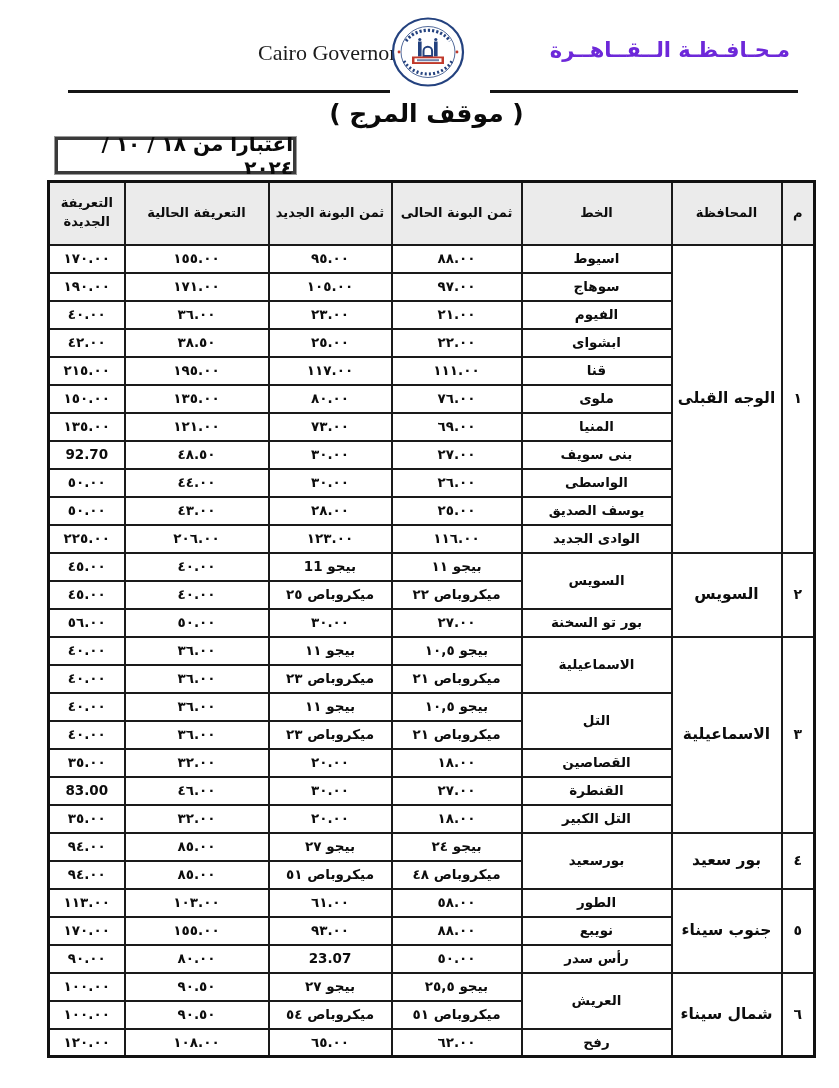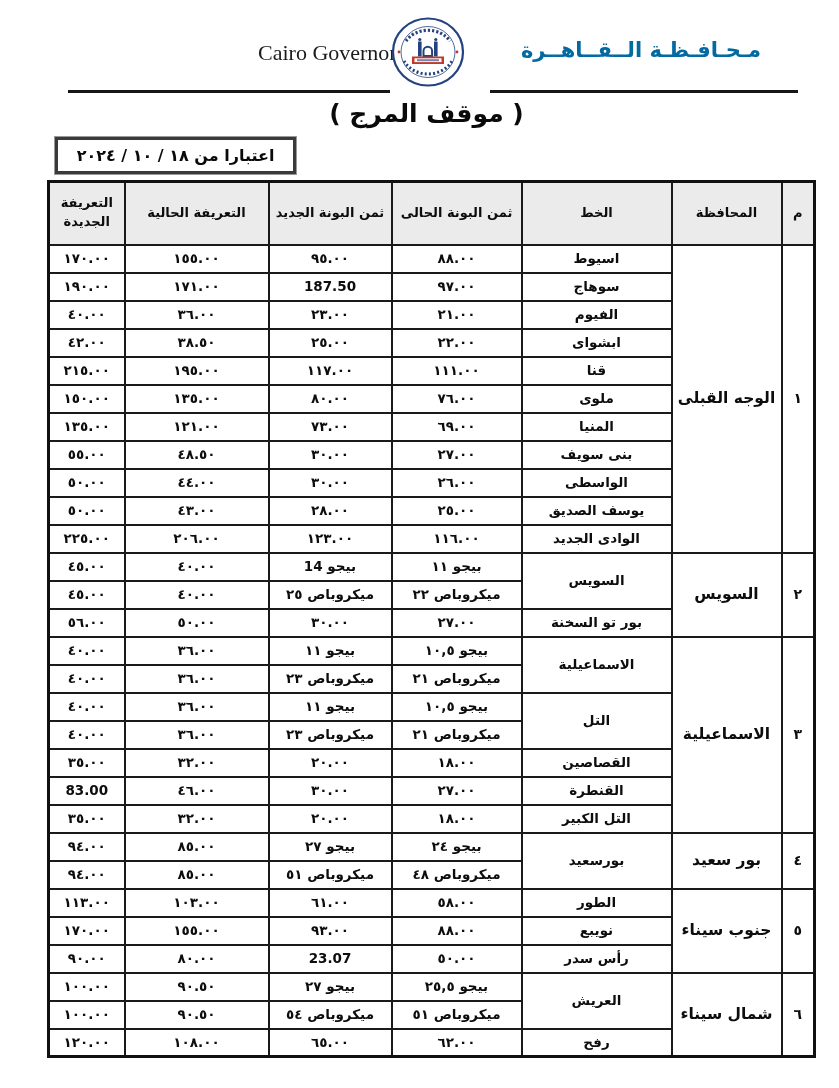--- a/index.html
+++ b/index.html
@@ -9,35 +9,35 @@
     position:relative; width:839px; height:1088px; background:#ffffff;
     color:#111; font-family:"DejaVu Sans", sans-serif;
   }
   .hdr-en {
     position:absolute; left:258px; top:40px;
     font-family:"Liberation Serif", serif; font-size:22px; color:#1c1c1c;
     white-space:nowrap;
   }
   .logo { position:absolute; left:390px; top:14px; width:76px; height:76px; }
   .hdr-ar {
-    position:absolute; right:38px; top:38px; width:320px; text-align:center;
-    direction:rtl; font-size:21px; font-weight:bold; color:#0369a1; white-space:nowrap;
+    position:absolute; right:49px; top:38px; width:320px; 
+    direction:rtl; font-size:21px; font-weight:bold; color:#6d28d9; white-space:nowrap;
   }
   .rule { position:absolute; top:90px; height:3px; background:#161616; }
   .rule-left  { left:68px;  width:322px; }
   .rule-right { left:490px; width:308px; }
   .doc-title {
     position:absolute; top:99px; left:14px; right:0; text-align:center;
     direction:rtl; font-size:25px; font-weight:bold; color:#0a0a0a;
   }
   .date-box {
     position:absolute; left:55px; top:137px; width:241px; height:37px;
     border:3px solid #3a3a3a; outline:1px solid #999; background:#fff;
     display:flex; align-items:center; justify-content:center;
-    direction:rtl; font-size:16px; font-weight:bold; color:#0a0a0a;
+    direction:rtl; font-size:20px; font-weight:bold; color:#0a0a0a;
   }
   table.fares {
     position:absolute; left:47px; top:180px;
     border-collapse:collapse; direction:rtl; table-layout:fixed;
     border:3px solid #111;
   }
   .fares th, .fares td {
     border:2px solid #1a1a1a; text-align:center; vertical-align:middle;
     font-weight:bold; overflow:hidden; padding:0 2px; color:#0d0d0d;
   }
@@ -111,21 +111,21 @@
           <td class="c-gov" rowspan="11">الوجه القبلى</td>
           <td class="c-line">اسيوط</td>
           <td class="c-val">٨٨.٠٠</td>
           <td class="c-val">٩٥.٠٠</td>
           <td class="c-val">١٥٥.٠٠</td>
           <td class="c-val">١٧٠.٠٠</td>
         </tr>
         <tr>
           <td class="c-line">سوهاج</td>
           <td class="c-val">٩٧.٠٠</td>
-          <td class="c-val">187.50</td>
+          <td class="c-val">١٠٥.٠٠</td>
           <td class="c-val">١٧١.٠٠</td>
           <td class="c-val">١٩٠.٠٠</td>
         </tr>
         <tr>
           <td class="c-line">الفيوم</td>
           <td class="c-val">٢١.٠٠</td>
           <td class="c-val">٢٣.٠٠</td>
           <td class="c-val">٣٦.٠٠</td>
           <td class="c-val">٤٠.٠٠</td>
         </tr>
@@ -155,21 +155,21 @@
           <td class="c-val">٦٩.٠٠</td>
           <td class="c-val">٧٣.٠٠</td>
           <td class="c-val">١٢١.٠٠</td>
           <td class="c-val">١٣٥.٠٠</td>
         </tr>
         <tr>
           <td class="c-line">بنى سويف</td>
           <td class="c-val">٢٧.٠٠</td>
           <td class="c-val">٣٠.٠٠</td>
           <td class="c-val">٤٨.٥٠</td>
-          <td class="c-val">٥٥.٠٠</td>
+          <td class="c-val">92.70</td>
         </tr>
         <tr>
           <td class="c-line">الواسطى</td>
           <td class="c-val">٢٦.٠٠</td>
           <td class="c-val">٣٠.٠٠</td>
           <td class="c-val">٤٤.٠٠</td>
           <td class="c-val">٥٠.٠٠</td>
         </tr>
         <tr>
           <td class="c-line">يوسف الصديق</td>
@@ -183,21 +183,21 @@
           <td class="c-val">١١٦.٠٠</td>
           <td class="c-val">١٢٣.٠٠</td>
           <td class="c-val">٢٠٦.٠٠</td>
           <td class="c-val">٢٢٥.٠٠</td>
         </tr>
         <tr>
           <td class="c-num" rowspan="3">٢</td>
           <td class="c-gov" rowspan="3">السويس</td>
           <td class="c-line" rowspan="2">السويس</td>
           <td class="c-val">بيجو ١١</td>
-          <td class="c-val">بيجو 14</td>
+          <td class="c-val">بيجو 11</td>
           <td class="c-val">٤٠.٠٠</td>
           <td class="c-val">٤٥.٠٠</td>
         </tr>
         <tr>
           <td class="c-val">ميكروباص ٢٢</td>
           <td class="c-val">ميكروباص ٢٥</td>
           <td class="c-val">٤٠.٠٠</td>
           <td class="c-val">٤٥.٠٠</td>
         </tr>
         <tr>

